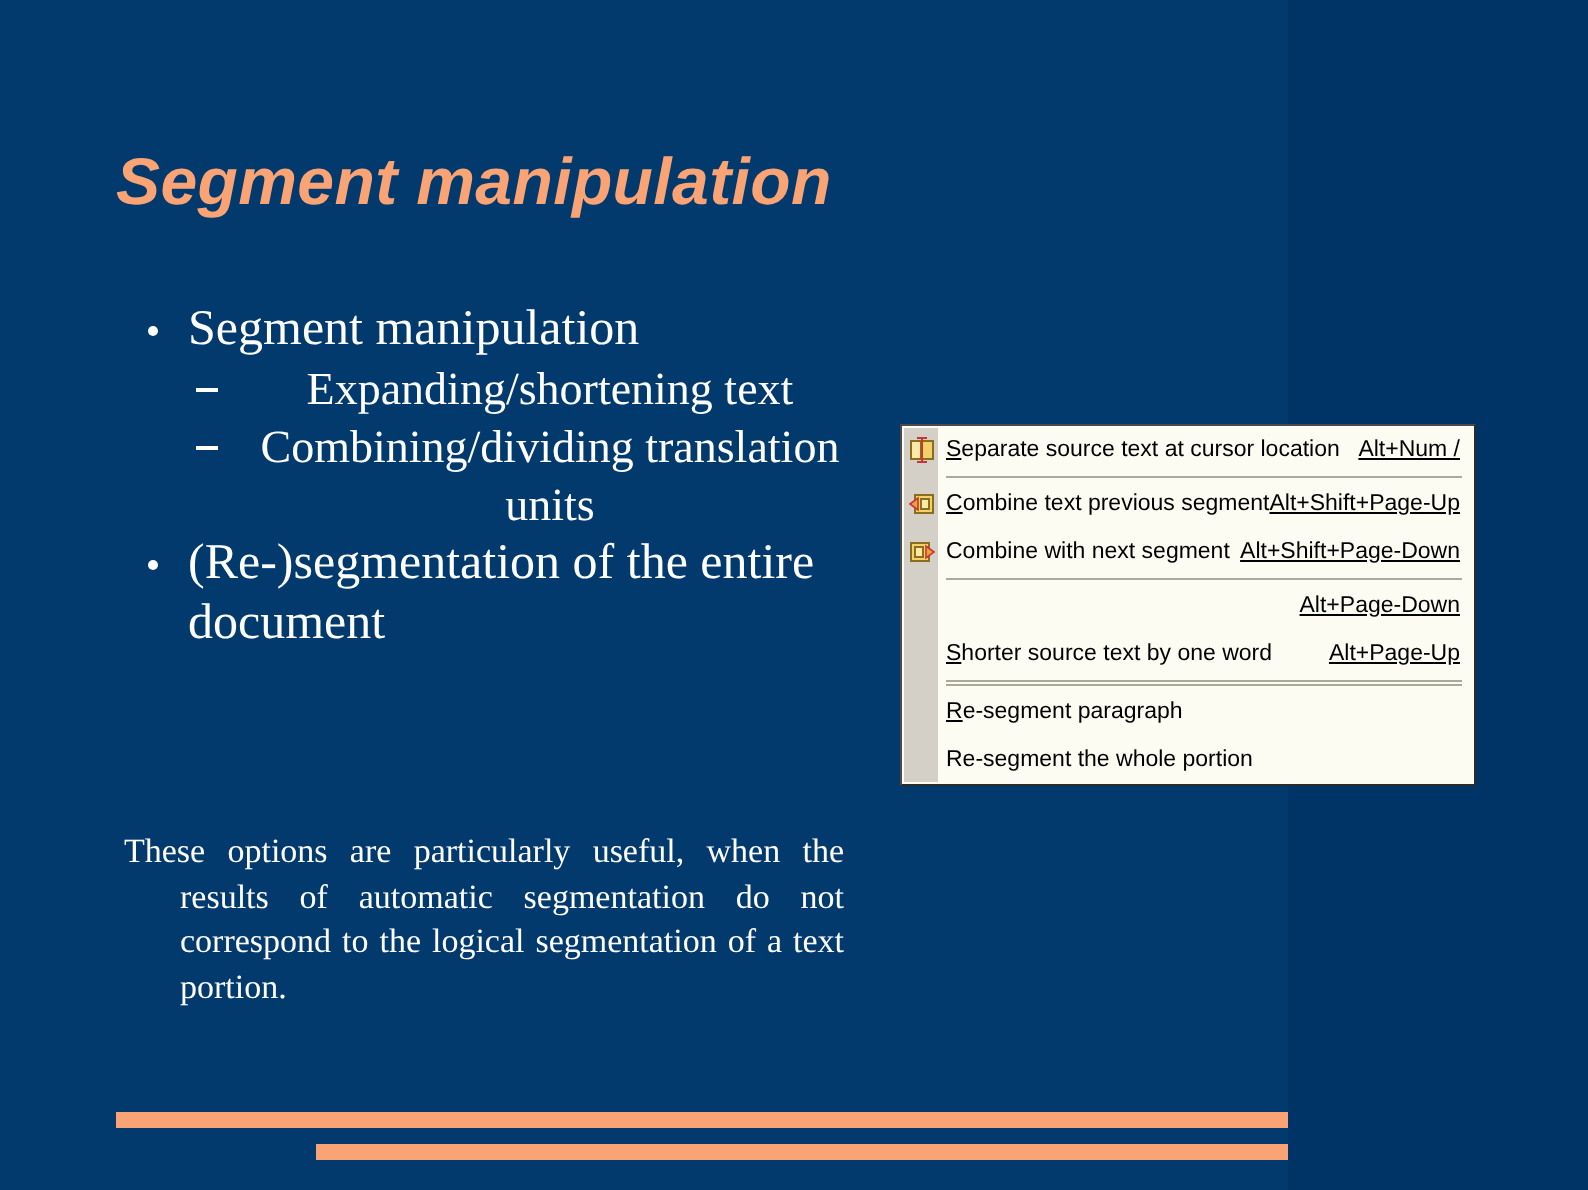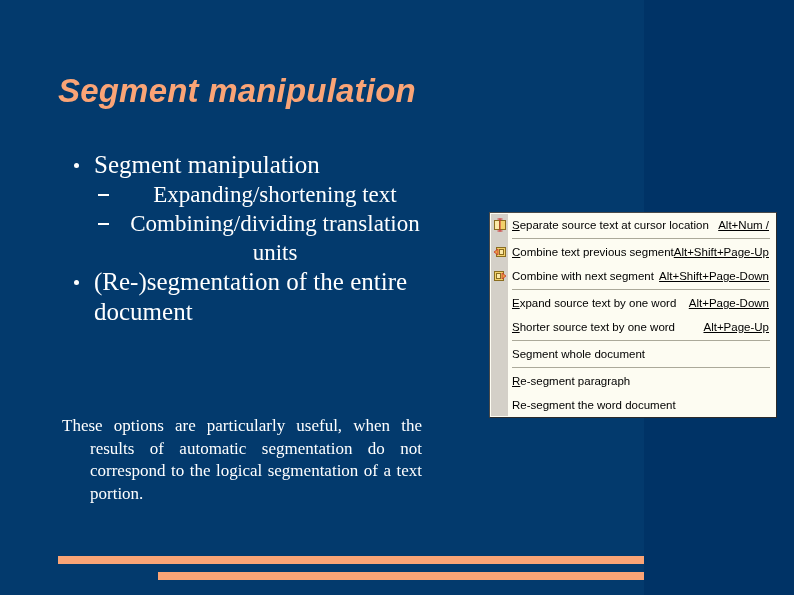--- a/index.html
+++ b/index.html
@@ -117,21 +117,20 @@
     left: 450px;
     top: 212px;
     width: 288px;
     background: #fdfcf2;
     border: 1px solid #4a4a4a;
     border-right-color: #2b2b2b;
     border-bottom-color: #2b2b2b;
     box-sizing: border-box;
     font-family: "Liberation Sans", sans-serif;
     overflow: hidden;
-    margin-left: 39px;
   }
   #menu-gutter {
     position: absolute;
     left: 1px;
     top: 1px;
     bottom: 1px;
     width: 17px;
     background: #d4d0c8;
   }
   .menu-group {
@@ -260,45 +259,38 @@
           </svg>
         </span>
         <span class="menu-label"><span class="acc"></span><span>Combine with next segment</span></span>
         <span class="menu-accel">Alt+Shift+Page-Down</span>
       </div>
     </div>
     <div class="menu-sep"></div>
 
     <div class="menu-group">
       <div class="menu-row">
-        <span class="menu-label"><span class="acc">E</span><span>xpand source text by one word</span></span>
         <span class="menu-accel">Alt+Page-Down</span>
       </div>
       <div class="menu-row">
         <span class="menu-label"><span class="acc">S</span><span>horter source text by one word</span></span>
         <span class="menu-accel">Alt+Page-Up</span>
       </div>
     </div>
     <div class="menu-sep"></div>
 
-    <div class="menu-group">
-      <div class="menu-row">
-        <span class="menu-label"><span>Segment whole document</span></span>
-        <span class="menu-accel"></span>
-      </div>
-    </div>
     <div class="menu-sep"></div>
 
     <div class="menu-group">
       <div class="menu-row">
         <span class="menu-label"><span class="acc">R</span><span>e-segment paragraph</span></span>
         <span class="menu-accel"></span>
       </div>
       <div class="menu-row">
-        <span class="menu-label"><span>Re-segment the word document</span></span>
+        <span class="menu-label"><span>Re-segment the whole portion</span></span>
         <span class="menu-accel"></span>
       </div>
     </div>
 
   </div>
 
   <div class="deco-bar" id="deco-bar-1"></div>
   <div class="deco-bar" id="deco-bar-2"></div>
 
 </div>

